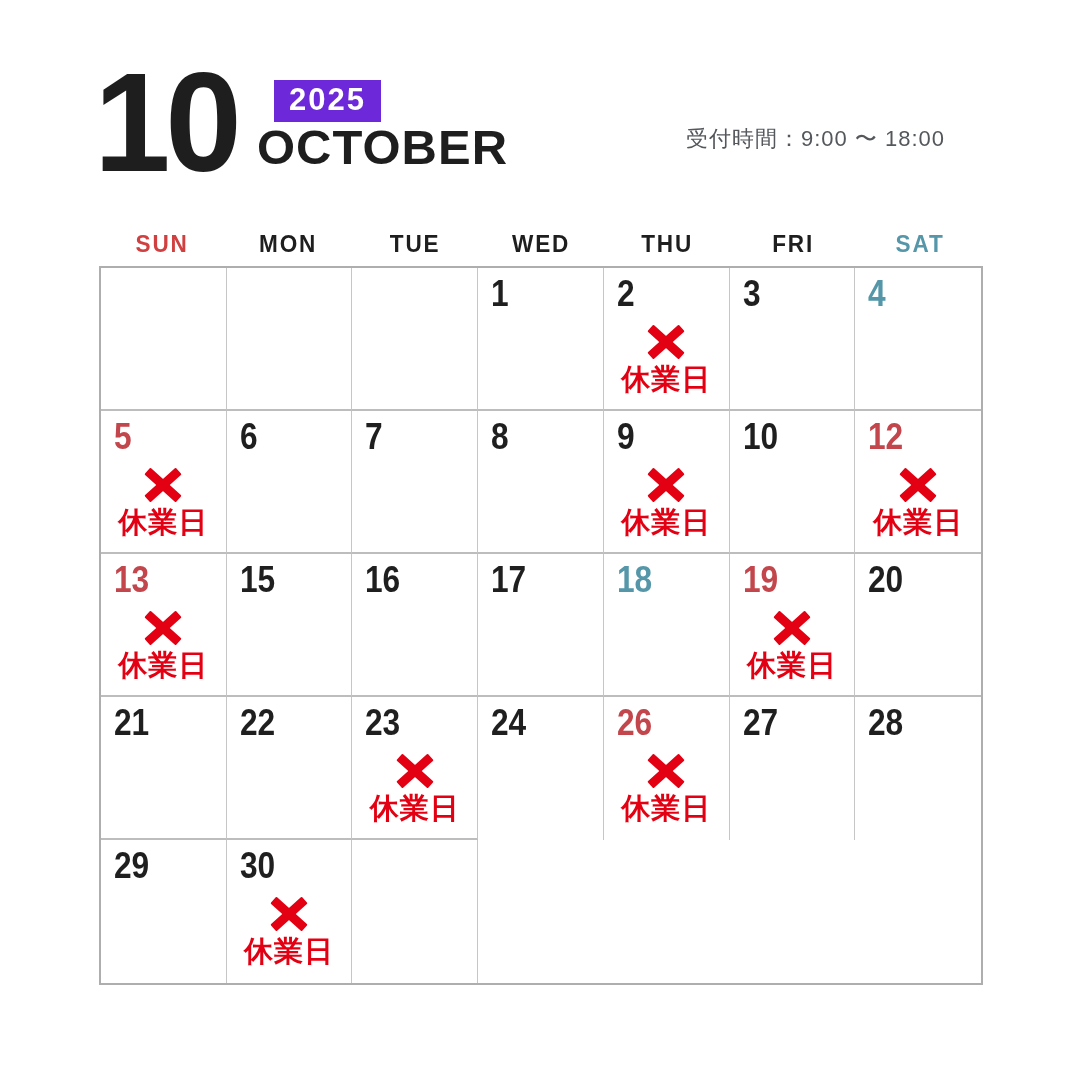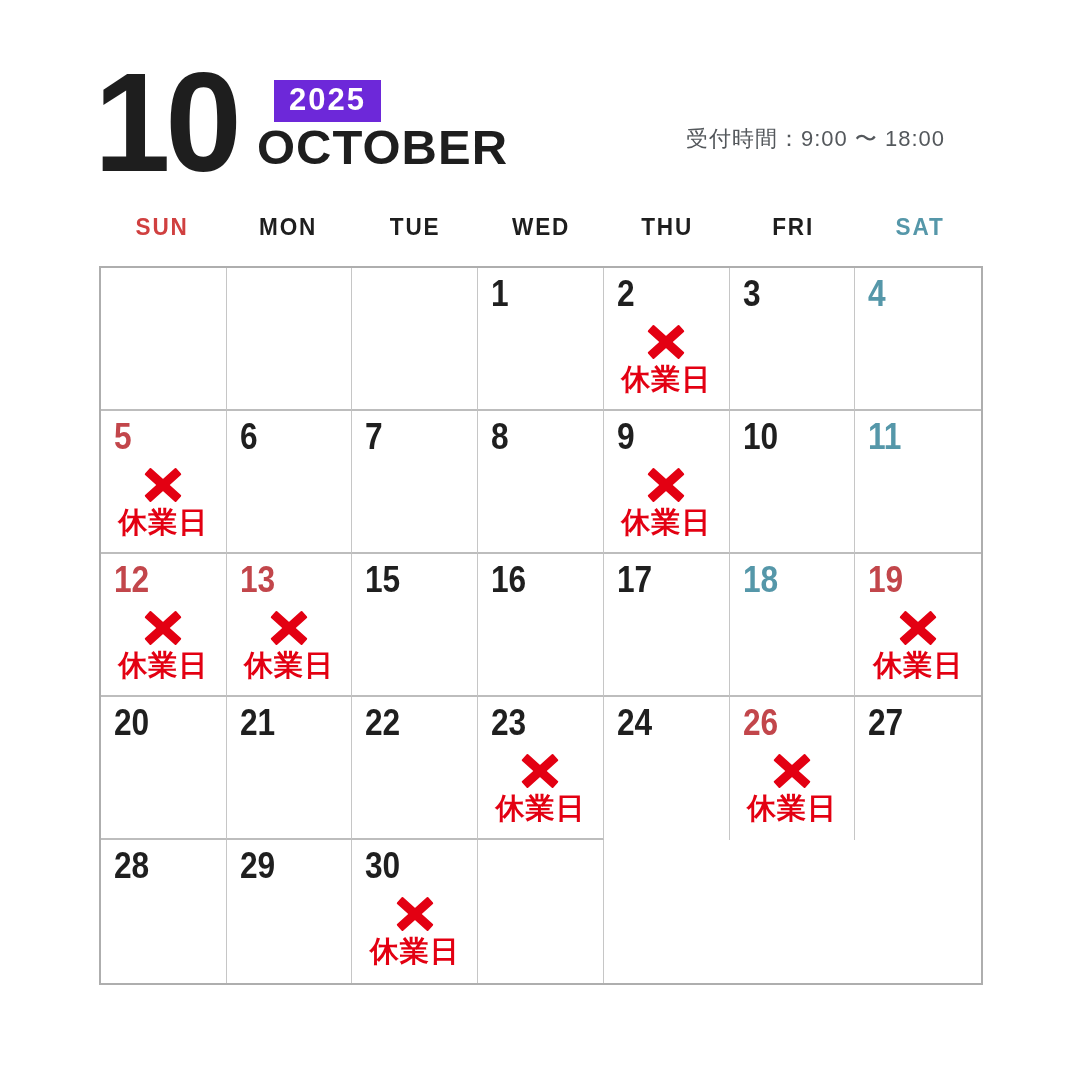--- a/index.html
+++ b/index.html
@@ -33,21 +33,21 @@
     transform: scale(1.02, 1.0); transform-origin: left top;
   }
   .reception {
     position: absolute; top: 124px; right: 135px;
     font-size: 22px; font-weight: 400; color: #54585c;
     letter-spacing: 1px;
   }
 
   
   .weekday-row {
-    position: absolute; left: 99px; top: 211px; width: 884px; height: 32px;
+    position: absolute; left: 99px; top: 228px; width: 884px; height: 32px;
     display: grid; grid-template-columns: repeat(7, 1fr);
   }
   .weekday-row .wd {
     text-align: center; font-size: 24px; font-weight: 700;
     letter-spacing: 2px; line-height: 32px; color: #1e1e1e;
     transform: scale(0.94, 1.02);
   }
   .wd.sunday   { color: #d04040; }
   .wd.saturday { color: #5597a9; }
 
@@ -176,24 +176,20 @@
       <div class="closed">
         <span class="x-icon"></span>
         <span class="closed-label">休業日</span>
       </div>
     </div>
       <div class="cell">
       <span class="date weekday">10</span>
 
     </div>
       <div class="cell">
-      <span class="date saturday">11</span>
-
-    </div>
-      <div class="cell">
       <span class="date sunday">12</span>
       <div class="closed">
         <span class="x-icon"></span>
         <span class="closed-label">休業日</span>
       </div>
     </div>
       <div class="cell">
       <span class="date holiday">13</span>
       <div class="closed">
         <span class="x-icon"></span>

